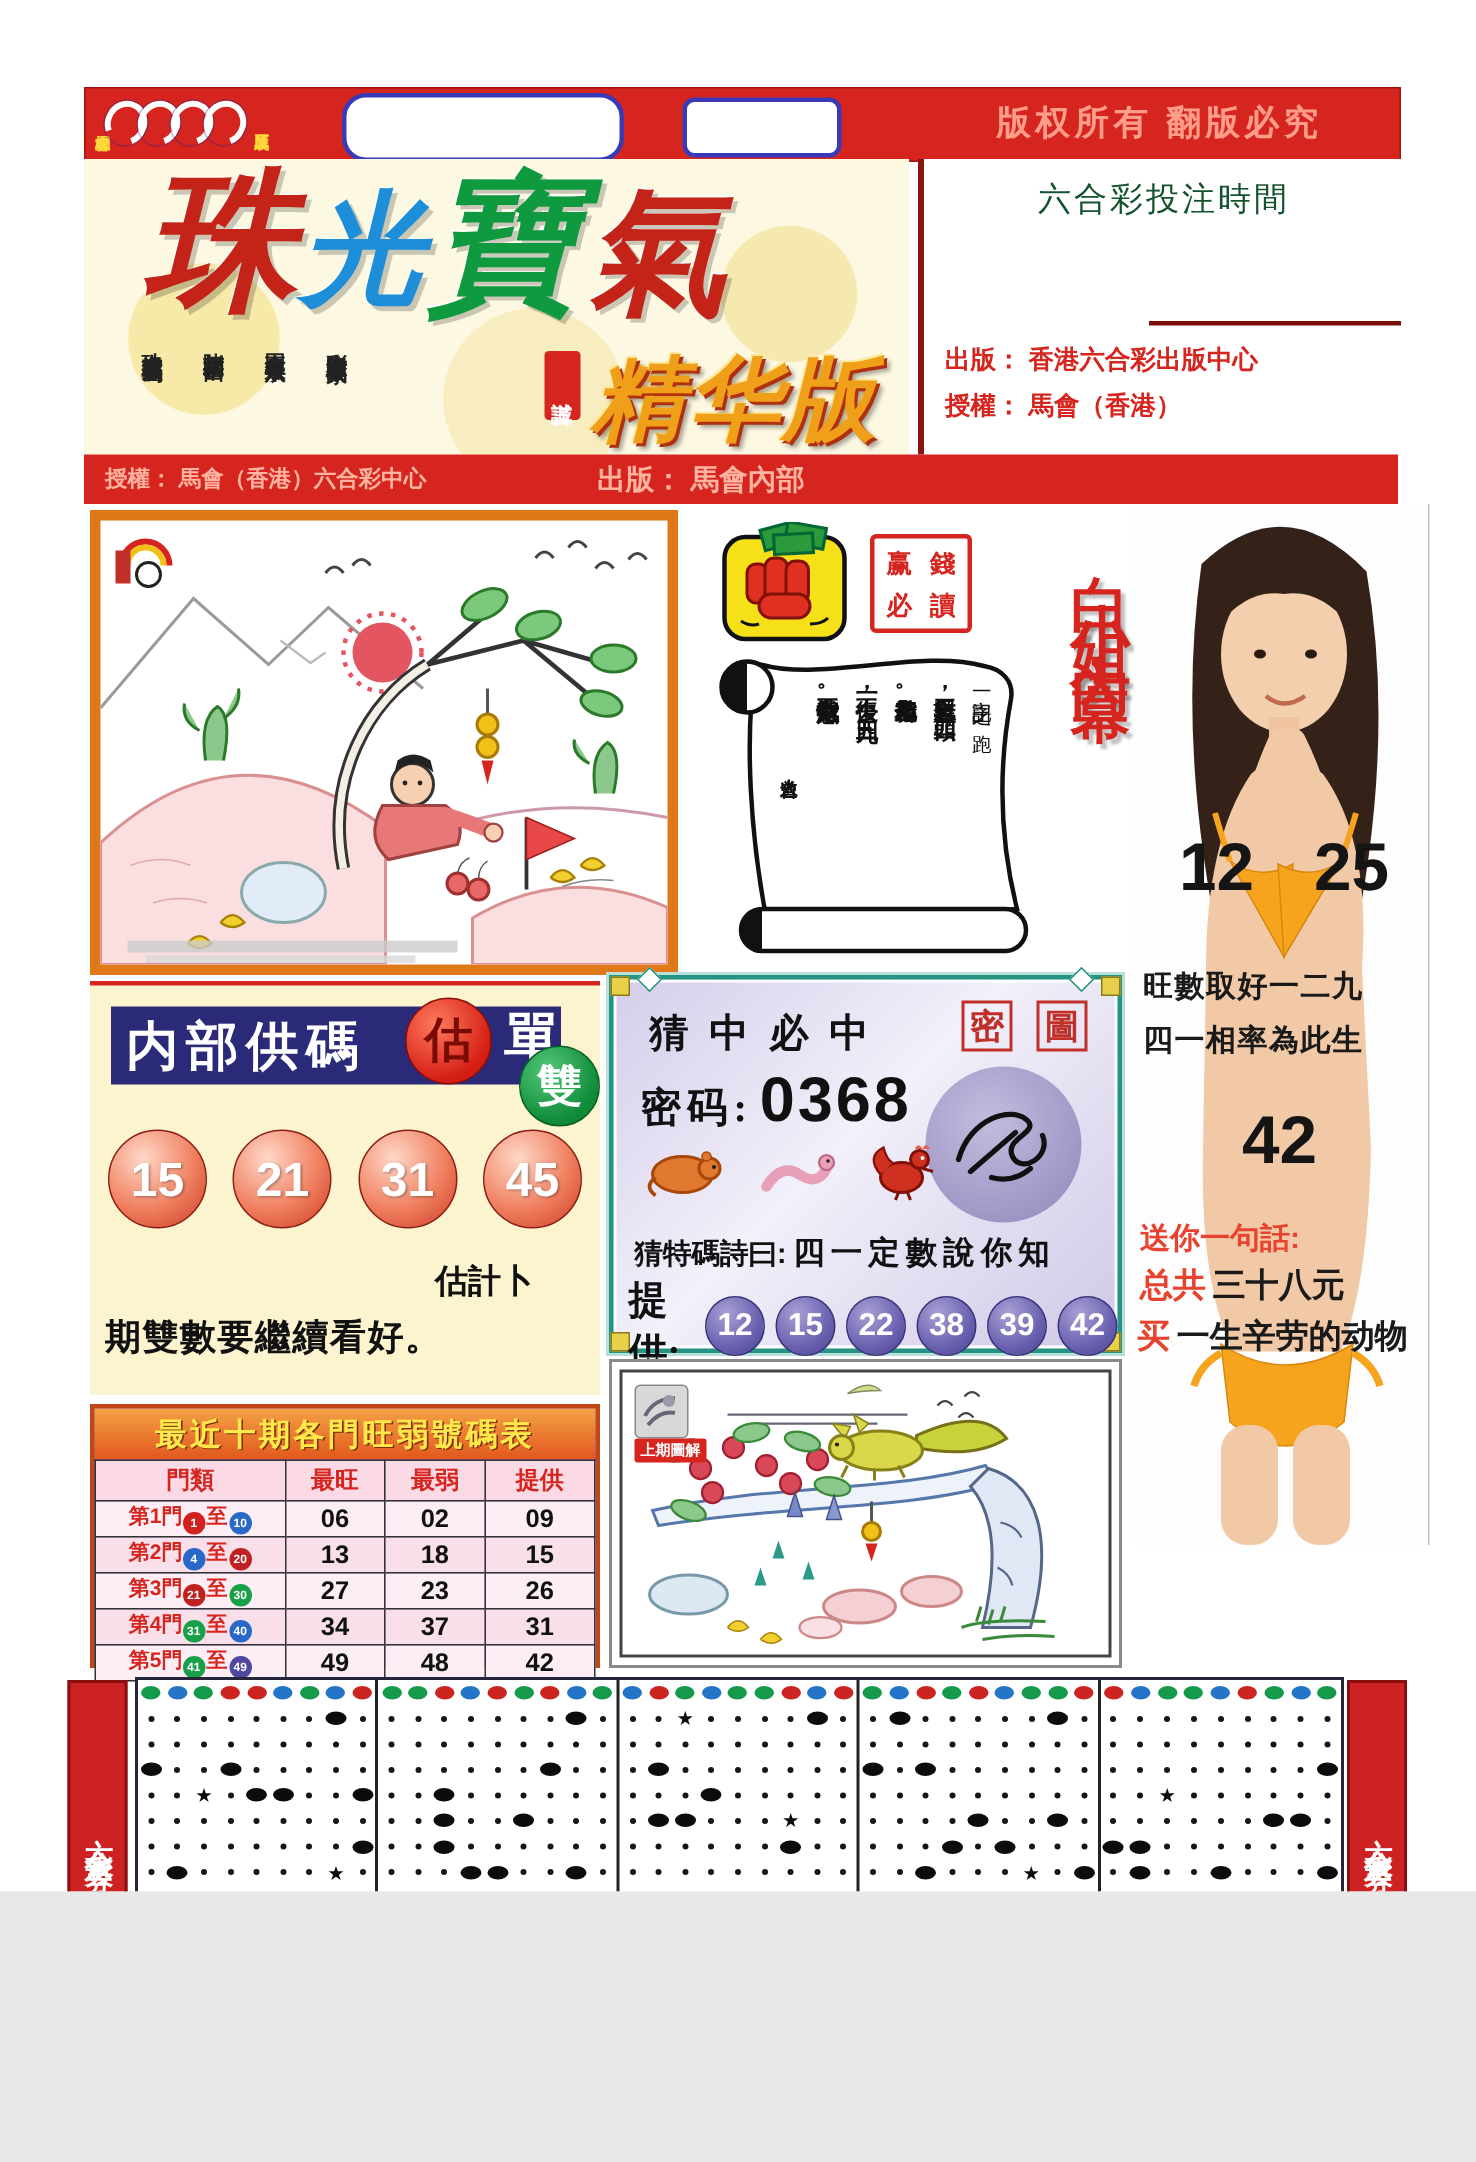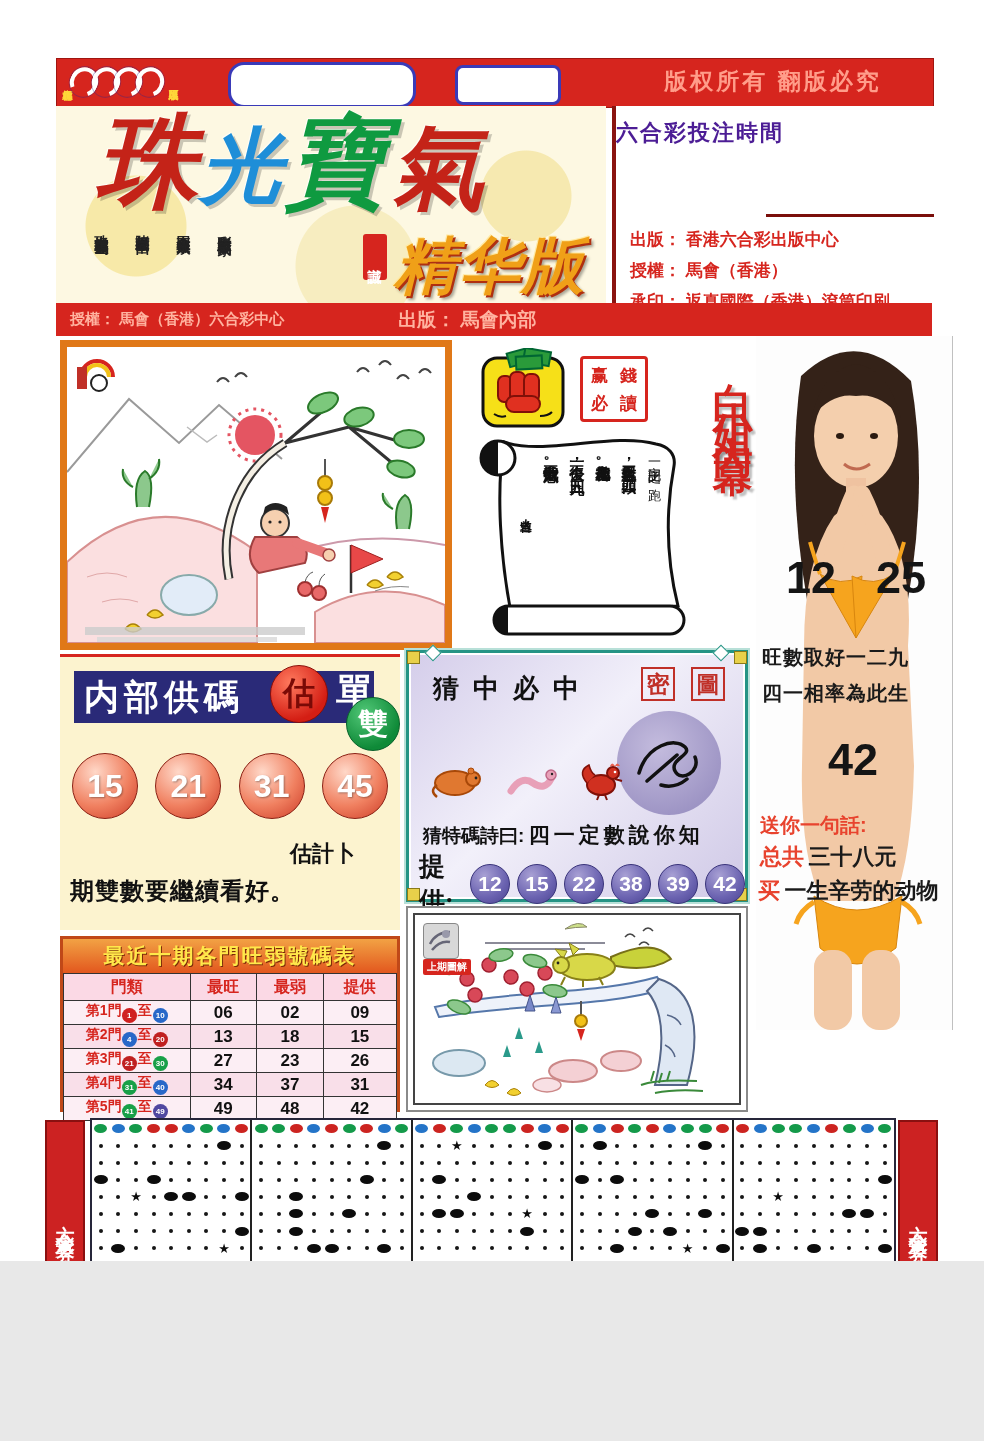--- a/index.html
+++ b/index.html
@@ -31,21 +31,21 @@
   .title-char:nth-child(4){font-size:92px;margin-left:6px;}
   .slogan-row{left:38px;top:118px;display:flex;gap:26px;}
   .slogan-col{writing-mode:vertical-rl;text-orientation:upright;font-size:14px;font-weight:bold;color:#222;height:74px;letter-spacing:1px;line-height:15px;}
   .honesty{left:307px;top:128px;width:24px;height:46px;background:#d6251e;color:#fff;border-radius:3px;
      writing-mode:vertical-rl;text-orientation:upright;font-size:14px;font-weight:bold;text-align:center;line-height:24px;}
   .subtitle{left:338px;top:118px;font-size:62px;font-weight:bold;font-style:italic;color:#f0a018;
      font-family:"Liberation Serif","DejaVu Serif",serif;
      text-shadow:2px 2px 0 #b03010,4px 4px 3px #00000055,-1px -1px 0 #ffe9a0;letter-spacing:2px;}
 
   .right-panel{left:612px;top:106px;width:320px;height:197px;background:#fff;border-left:4px solid #8a1410;}
-  .bet-title{left:0;top:12px;width:100%;color:#4c1d95;font-size:22px;font-weight:bold;letter-spacing:2px;}
+  .bet-title{left:0;top:12px;width:100%;text-align:center;color:#14532d;font-size:22px;font-weight:normal;letter-spacing:2px;}
   .half-rule{left:150px;top:108px;width:168px;height:3px;background:#7a0e0a;}
   .pub-lines{left:14px;top:122px;display:flex;flex-direction:column;gap:8px;}
   .pub-line{color:#d6251e;font-size:17px;font-weight:bold;}
 
   .red-strip{left:56px;top:303px;width:876px;height:33px;background:#d6251e;display:flex;align-items:center;}
   .strip-left{margin-left:14px;color:#ffb3a0;font-size:15px;font-weight:bold;}
   .strip-right{margin-left:114px;color:#ffb3a0;font-size:19px;font-weight:bold;}
 
   
   .cartoon1{left:60px;top:340px;width:392px;height:310px;background:#fff;border:7px solid #e07818;box-sizing:border-box;}
@@ -190,21 +190,20 @@
     <div class="abs honesty">誠言</div>
     <div class="abs subtitle">精华版</div>
   </div>
 
   <div class="abs right-panel">
     <div class="abs bet-title">六合彩投注時間</div>
     <div class="abs half-rule"></div>
     <div class="abs pub-lines" id="pub-lines">
         <div class="pub-line">出版： 香港六合彩出版中心</div>
         <div class="pub-line">授權： 馬會（香港）</div>
-        <div class="pub-line">承印： 返真國際（香港）滾筒印刷</div>
       </div>
   </div>
 
   <div class="abs red-strip">
     <span class="strip-left">授權： 馬會（香港）六合彩中心</span>
     <span class="strip-right">出版： 馬會內部</span>
   </div>
 
   <div class="abs cartoon1">
     <svg width="378" height="296" viewBox="0 0 378 296">
@@ -354,20 +353,24 @@
   <div class="abs secret-box">
     <span class="corner-orn" style="left:-2px;top:-2px;"></span>
     <span class="corner-orn" style="right:-2px;top:-2px;"></span>
     <span class="corner-orn" style="left:-2px;bottom:-2px;"></span>
     <span class="corner-orn" style="right:-2px;bottom:-2px;"></span>
     <span class="diamond-orn" style="left:18px;top:-6px;"></span>
     <span class="diamond-orn" style="right:18px;top:-6px;"></span>
     <div class="abs secret-title">猜中必中</div>
     <div class="seal-char" style="left:232px;">密</div>
     <div class="seal-char" style="left:282px;">圖</div>
+    <div class="abs password">
+      <span class="lbl">密码:</span>
+      <span class="val">0368</span>
+    </div>
     <div class="abs scribble-circle">
       <svg width="104" height="104" viewBox="0 0 104 104">
         <path d="M22 62 C30 34 58 26 68 36 C76 44 52 48 58 60 C64 72 84 60 78 46 M30 70 L60 44 M44 74 q14 4 26 -6" stroke="#111" stroke-width="3.5" fill="none" stroke-linecap="round"></path>
       </svg>
     </div>
     <div class="abs" style="left:22px;top:104px;display:flex;gap:18px;">
       <svg width="54" height="44" viewBox="0 0 54 44">
         <ellipse cx="24" cy="26" rx="20" ry="12" fill="#e07830" stroke="#a84808" stroke-width="2"></ellipse>
         <circle cx="42" cy="22" r="7" fill="#e07830" stroke="#a84808" stroke-width="2"></circle>
         <circle cx="40" cy="14" r="3" fill="#e07830" stroke="#a84808"></circle>

